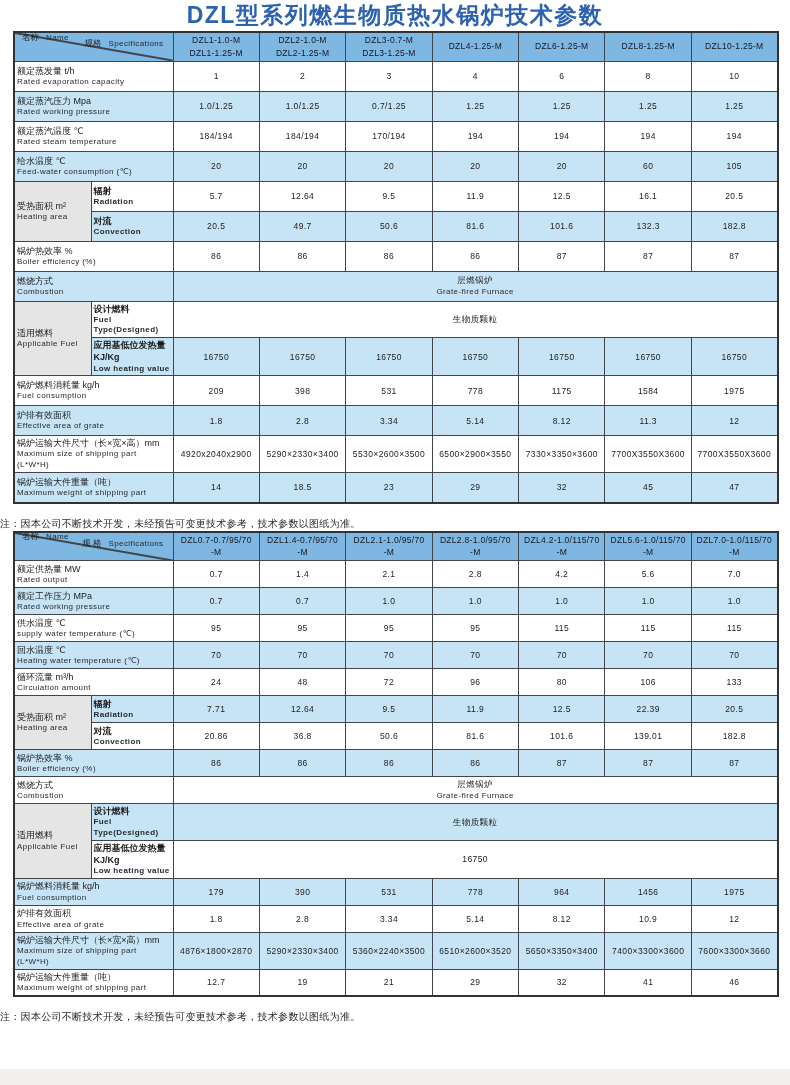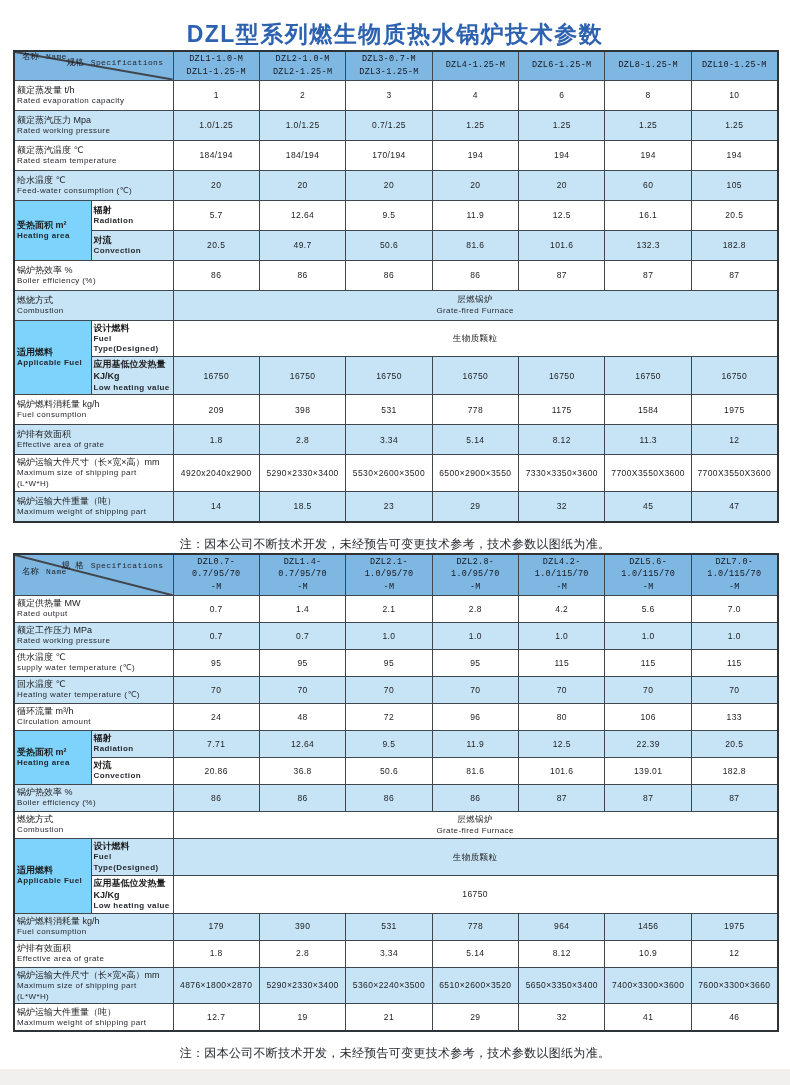--- a/index.html
+++ b/index.html
@@ -8,57 +8,57 @@
     --row-blue:#c7e4f6;
     --border-col:#41464d;
   }
   *{box-sizing:border-box;}
   html,body{margin:0;padding:0;}
   body{
     width:790px;height:1085px;background:#ffffff;position:relative;overflow:hidden;
     font-family:"Liberation Sans","DejaVu Sans",sans-serif;color:#1c1c1c;
   }
   .page-title{
-    padding-top:19px;text-align:center;font-size:23px;font-weight:800;
+    text-align:center;font-size:23px;font-weight:800;
     color:var(--title-blue);letter-spacing:1.5px;
   }
   table.spec{
     border-collapse:collapse;table-layout:fixed;width:764px;
     margin:0 0 0 13px;border:2px solid #2e3338;
   }
   table.spec td,table.spec th{
     border:1.5px solid var(--border-col);
     padding:1px 2px;vertical-align:middle;overflow:hidden;
   }
   .tbl-0{margin-top:17px;}
   .tbl-1{margin-top:19px;}
   .tbl-0 tr{height:30px;}
   .tbl-1 tr{height:27px;}
-  table.spec tr.hdr{height:24px;font-family:Liberation Mono, monospace;}
+  table.spec tr.hdr{height:24px;}
   .corner{background:var(--header-blue);position:relative;padding:0;}
   .corner svg{position:absolute;left:0;top:0;width:100%;height:100%;}
   .corner svg line{stroke:var(--border-col);stroke-width:2;}
   .c-tr{position:absolute;top:5px;right:9px;font-size:8.5px;}
   .c-bl{position:absolute;bottom:17px;left:7px;font-size:8.5px;}
   .c-tr .en,.c-bl .en{margin-left:7px;}
   th.colhead{
     background:var(--header-blue);font-weight:normal;font-size:8.5px;
     text-align:center;color:#14161c;
   }
   th.colhead div{line-height:1.5;letter-spacing:0.3px;}
   td.label{text-align:left;padding:2px 2px 2px 6px;line-height:1.35;margin-left:24px;}
-  td.glabel{background:#7dd3fc;text-align:left;padding:2px 2px 2px 6px;line-height:1.35;font-weight:bold;}
+  td.glabel{background:#e5e5e5;text-align:left;padding:2px 2px 2px 6px;line-height:1.35;}
   td.sub{padding-left:4px;font-weight:bold;}
   .zh{font-size:9px;}
   .en{font-size:8px;letter-spacing:0.4px;color:#26292e;}
   td.val{text-align:center;font-size:8.5px;letter-spacing:0.4px;line-height:1.45;}
   td.blue{background:var(--row-blue);}
   td.white{background:#ffffff;}
   .note{
-    margin:13px 0 0 0;font-size:12px;color:#26292e;letter-spacing:0.3px;text-align:center;
+    margin:13px 0 0 0;font-size:10px;color:#26292e;letter-spacing:0.3px;
   }
   .foot-band{
     position:absolute;left:0;right:0;bottom:0;height:16px;background:#f2efef;
   }
 </style>
 </head>
 <body>
 
 <div class="page-title">DZL型系列燃生物质热水锅炉技术参数</div>
 

